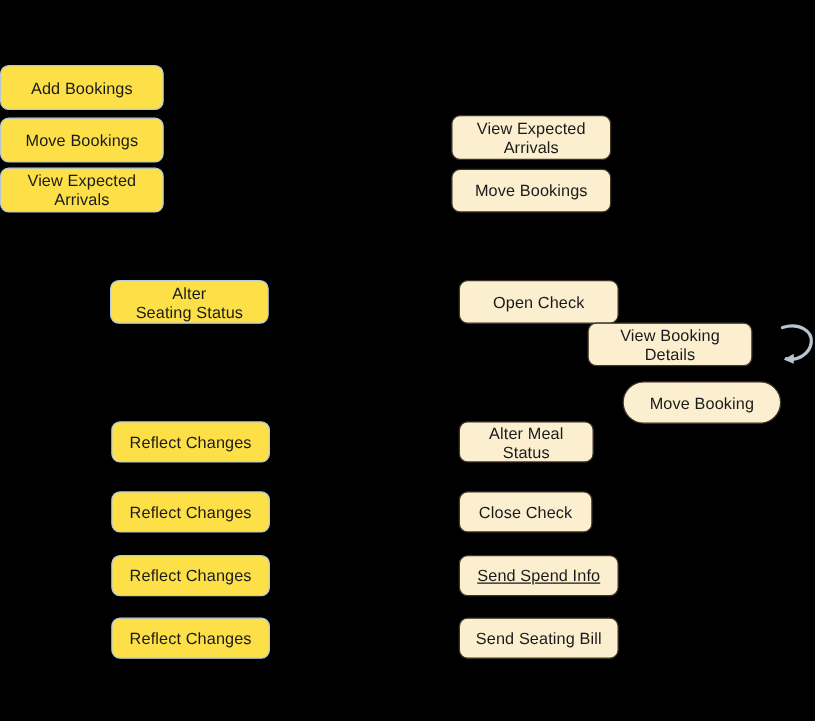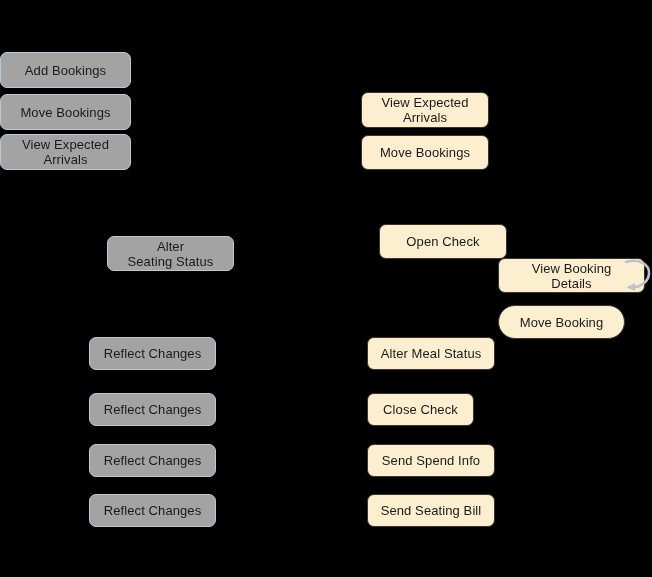--- a/index.html
+++ b/index.html
@@ -31,21 +31,21 @@
     text-align: center;
     border-radius: 7px;
     font-size: 13px;
     line-height: 15px;
     color: #1a1a1a;
     letter-spacing: 0.1px;
     white-space: pre-line;
     padding: 0 4px;
   }
   .node.blue {
-    background: #a3a3a3;
+    background: #fde047;
     border: 1px solid #b7cadc;
   }
   .node.cream {
     background: #fcefd0;
     border: 1px solid #3d3426;
   }
   .selfloop {
     position: absolute;
     pointer-events: none;
   }
@@ -54,31 +54,31 @@
 <body>
 
 <div id="canvas">
     <div class="node blue" style="left: 0px; top: 52px; width: 131px; height: 36px;"><span>Add Bookings</span></div>
     <div class="node blue" style="left: 0px; top: 94px; width: 131px; height: 36px;"><span>Move Bookings</span></div>
     <div class="node blue" style="left: 0px; top: 134px; width: 131px; height: 36px;"><span>View Expected
 Arrivals</span></div>
     <div class="node cream" style="left: 361px; top: 92px; width: 128px; height: 36px;"><span>View Expected
 Arrivals</span></div>
     <div class="node cream" style="left: 361px; top: 135px; width: 128px; height: 35px;"><span>Move Bookings</span></div>
-    <div class="node blue" style="left: 107px; top: 224px; width: 127px; height: 35px; margin-top: 12px;"><span>Alter
+    <div class="node blue" style="left: 88px; top: 224px; width: 127px; height: 35px;"><span>Alter
 Seating Status</span></div>
-    <div class="node cream" style="left: 367px; top: 224px; width: 128px; height: 35px; margin-left: 12px;"><span>Open Check</span></div>
-    <div class="node cream" style="left: 498px; top: 258px; width: 147px; height: 35px;"><span>View Booking
+    <div class="node cream" style="left: 367px; top: 224px; width: 128px; height: 35px;"><span>Open Check</span></div>
+    <div class="node cream" style="left: 470px; top: 258px; width: 132px; height: 35px;"><span>View Booking
 Details</span></div>
     <div class="node cream" style="left: 498px; top: 305px; width: 127px; height: 34px; border-radius: 17px;"><span>Move Booking</span></div>
     <div class="node blue" style="left: 89px; top: 337px; width: 127px; height: 33px;"><span>Reflect Changes</span></div>
-    <div class="node cream" style="left: 367px; top: 337px; width: 128px; height: 33px;"><span>Alter Meal Status</span></div>
+    <div class="node cream" style="left: 367px; top: 337px; width: 108px; height: 33px;"><span>Alter Meal Status</span></div>
     <div class="node blue" style="left: 89px; top: 393px; width: 127px; height: 33px;"><span>Reflect Changes</span></div>
     <div class="node cream" style="left: 367px; top: 393px; width: 107px; height: 33px;"><span>Close Check</span></div>
     <div class="node blue" style="left: 89px; top: 444px; width: 127px; height: 33px;"><span>Reflect Changes</span></div>
-    <div class="node cream" style="left: 367px; top: 444px; width: 128px; height: 33px;"><span>Send Spend Info</span></div>
+    <div class="node cream" style="left: 367px; top: 444px; width: 128px; height: 33px; text-decoration: underline;"><span>Send Spend Info</span></div>
     <div class="node blue" style="left: 89px; top: 494px; width: 127px; height: 33px;"><span>Reflect Changes</span></div>
     <div class="node cream" style="left: 367px; top: 494px; width: 128px; height: 33px;"><span>Send Seating Bill</span></div>
     <div class="selfloop" style="left: 624px; top: 253px; width: 28px; height: 44px;"><svg width="28" height="44" viewBox="0 0 28 44" xmlns="http://www.w3.org/2000/svg">
         <path d="M2 9 C 16 5, 26 12, 25 21 C 24 30, 14 36, 5 34" fill="none" stroke="#b8c4cf" stroke-width="2.6" stroke-linecap="round"></path>
         <path d="M11 30 L3 34.5 L11 38 Z" fill="#b8c4cf"></path>
       </svg></div>
   </div>
 
 </body></html>

